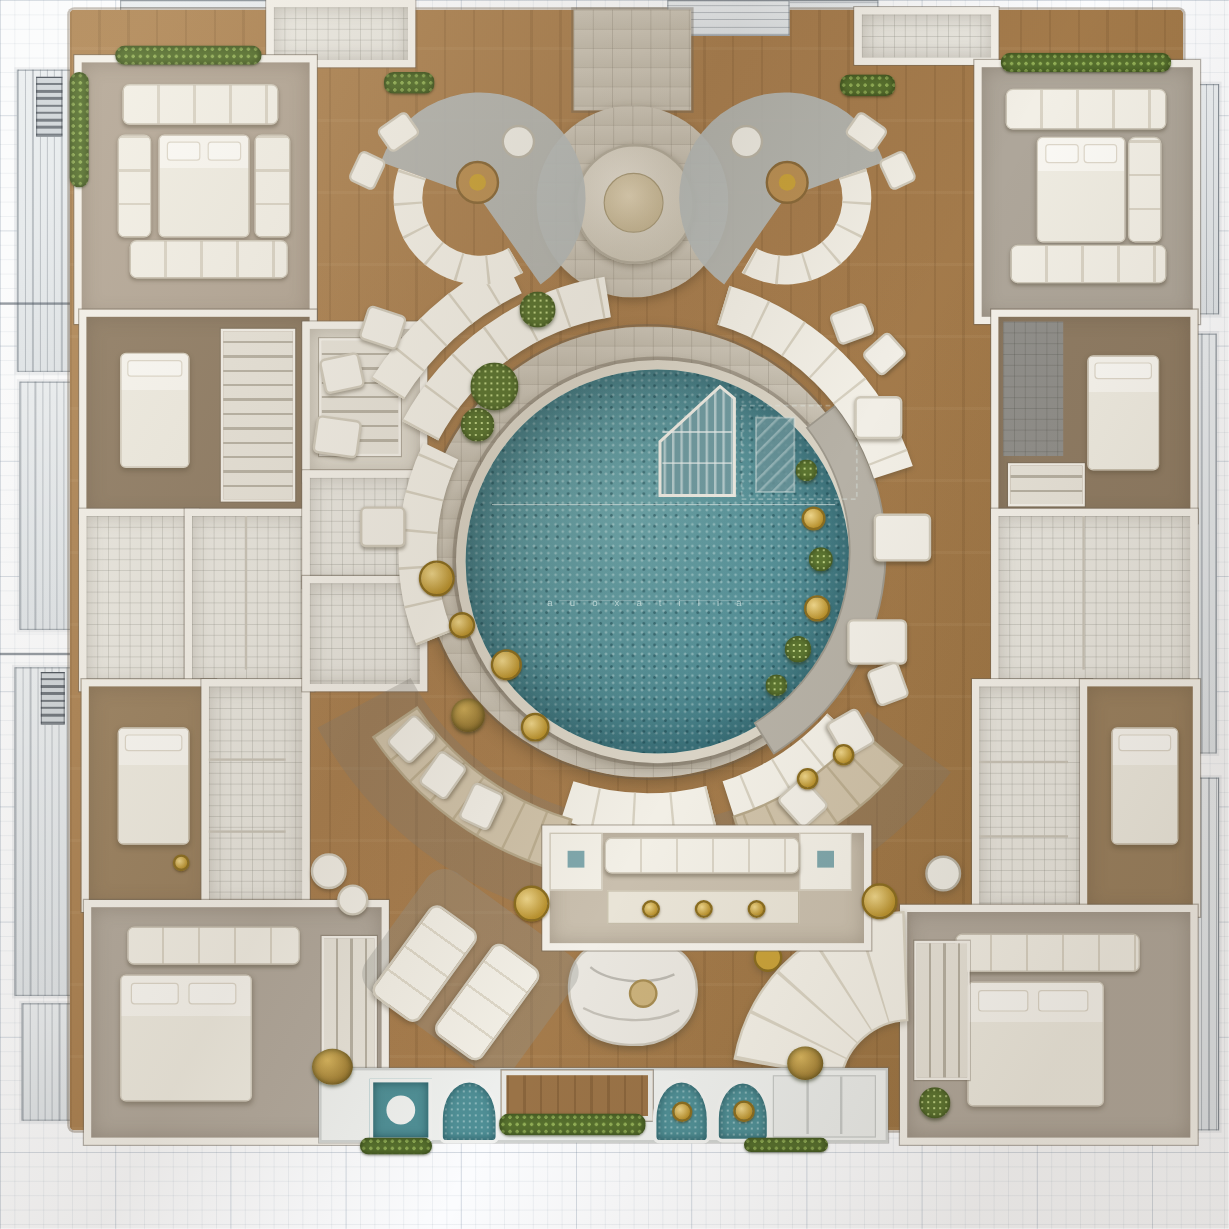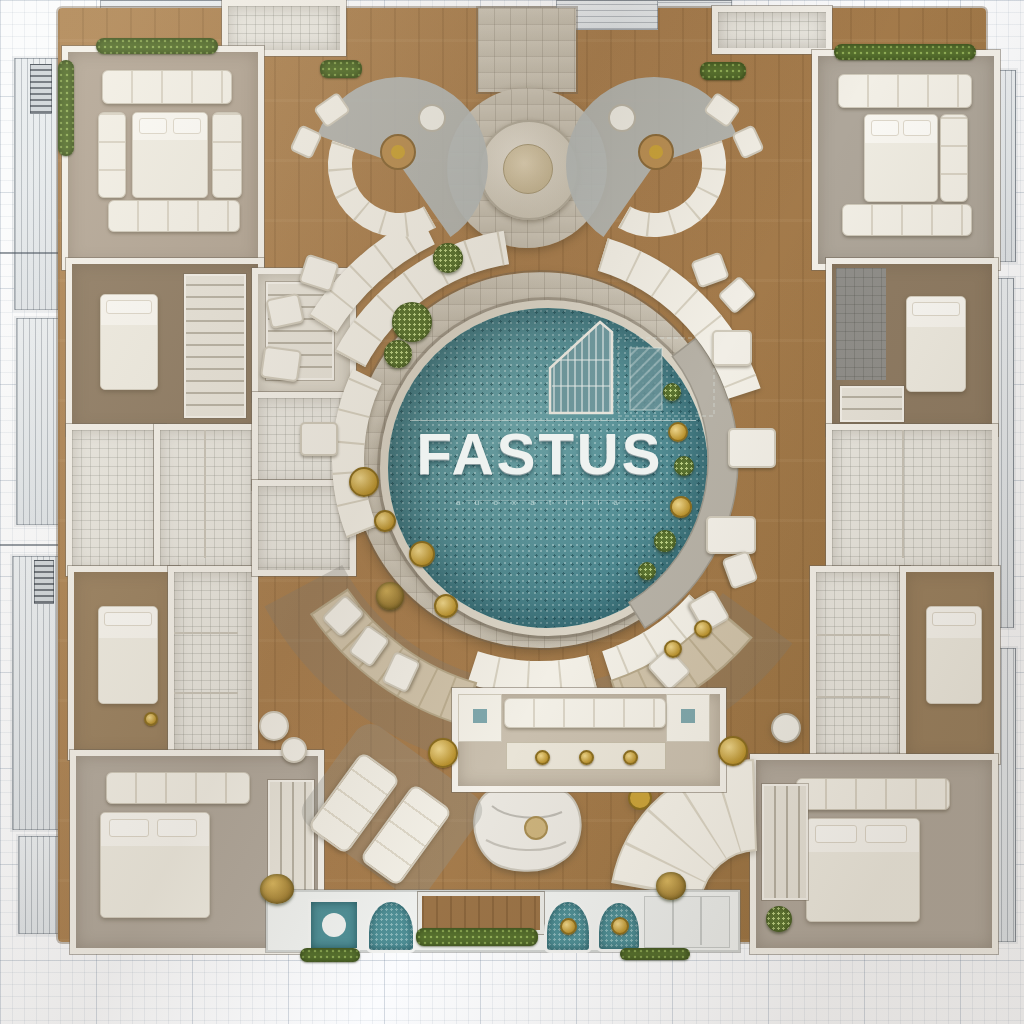--- a/index.html
+++ b/index.html
@@ -365,16 +365,15 @@
       <div class="abs" style="left:55px;top:0;width:2px;height:48px;background:#c5c8c6;"></div>
     </div>
   </div>
   <div class="abs sb" style="left:260px;top:874px;width:34px;height:30px;background:radial-gradient(circle at 38% 32%,#d6b45e,#96752e 78%);"></div>
   <div class="abs sb" style="left:656px;top:872px;width:30px;height:28px;background:radial-gradient(circle at 38% 32%,#d6b45e,#96752e 78%);"></div>
   <div class="abs hb" style="left:300px;top:948px;width:60px;height:14px;"></div>
   <div class="abs hb" style="left:620px;top:948px;width:70px;height:12px;"></div>
 
   <div class="abs shade" style="left:0;top:0;width:1024px;height:1024px;"></div>
 
-  <div class="fastus" style="left:370px;top:420px;width:340px;">FASTUS</div>
   <div class="tagline" style="left:400px;top:498px;width:280px;">a u o x a t i l i a</div>
 
 </div>
 
 </body></html>

